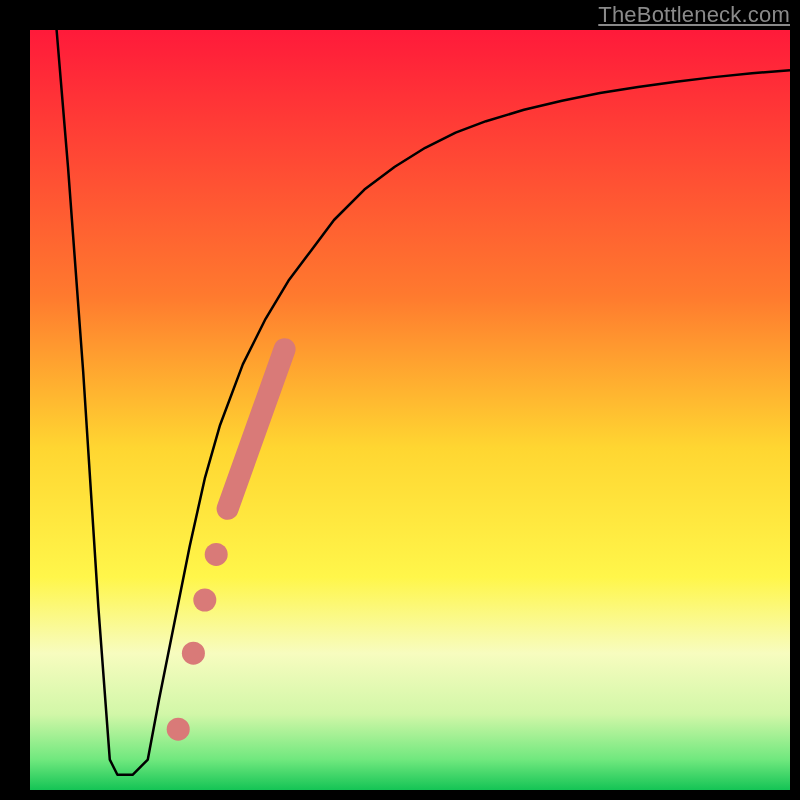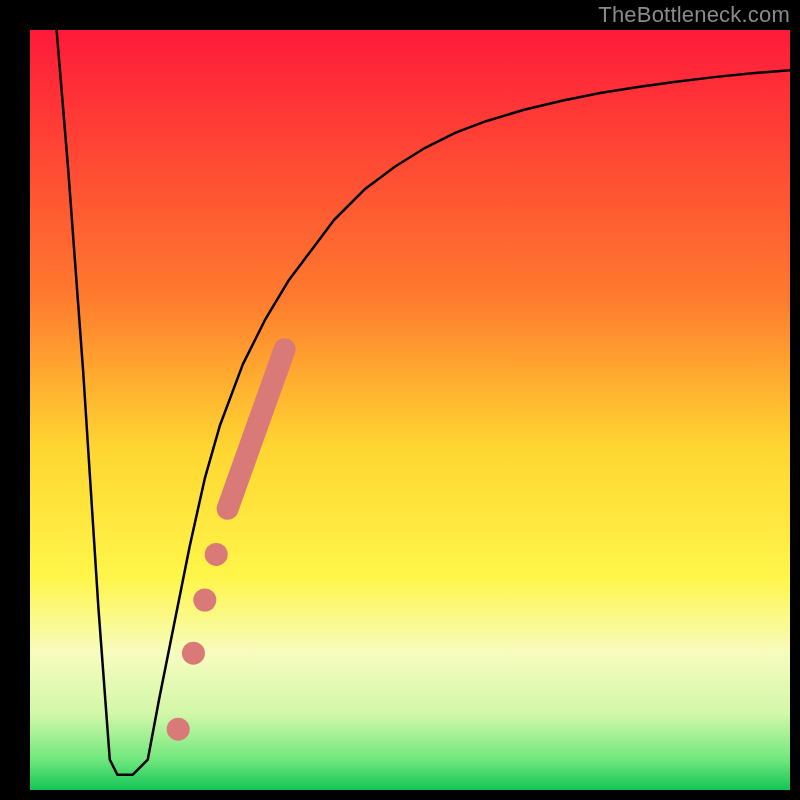--- a/index.html
+++ b/index.html
@@ -20,20 +20,21 @@
   }
   .watermark {
     position: absolute;
     top: 2px;
     right: 10px;
     font-size: 22px;
     font-weight: 400;
     color: #8a8a8a;
     letter-spacing: 0.2px;
     z-index: 10;
+    text-decoration: underline;
   }
 </style>
 </head>
 <body>
 
 <div class="chart-frame">
   <svg id="svg-root" width="800" height="800" viewBox="0 0 800 800">
       <rect x="0" y="0" width="800" height="800" fill="#000"></rect>
       <defs>
         <linearGradient id="bgGrad" x1="0" y1="0" x2="0" y2="1">

